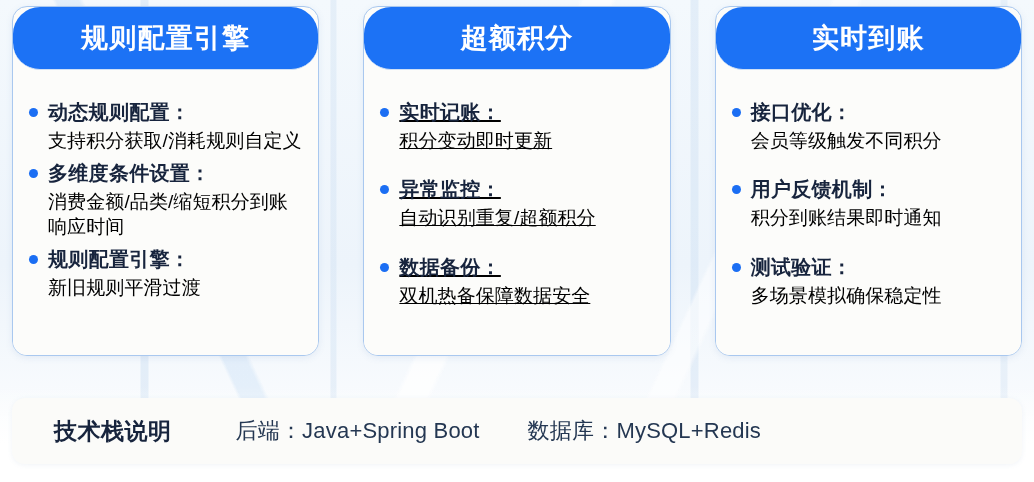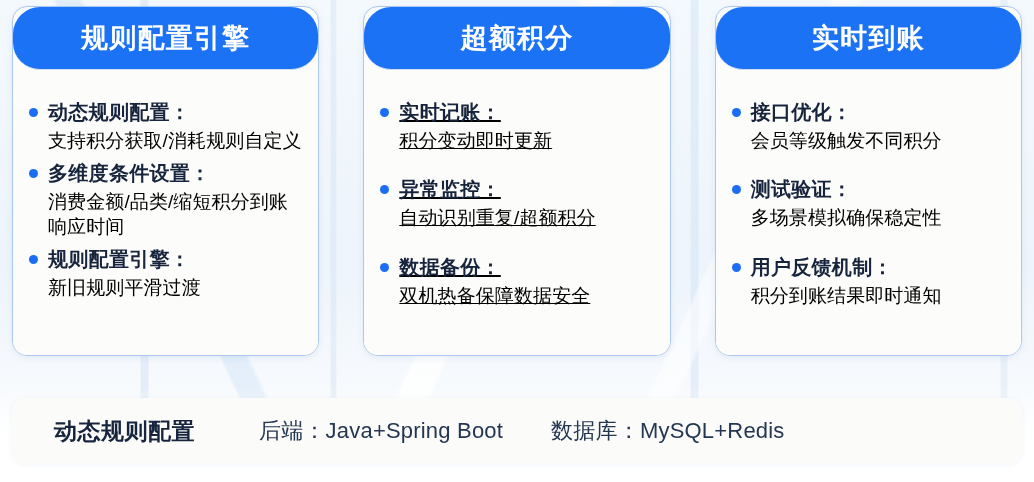--- a/index.html
+++ b/index.html
@@ -233,38 +233,38 @@
         <div class="feature">
           <div class="feature-title-row">
             <span class="bullet"></span>
             <span class="feature-title">接口优化：</span>
           </div>
           <div class="feature-desc">会员等级触发不同积分</div>
         </div>
         <div class="feature">
           <div class="feature-title-row">
             <span class="bullet"></span>
+            <span class="feature-title">用户反馈机制：</span>
+          </div>
+          <div class="feature-desc">积分到账结果即时通知</div>
+        </div>
+        <div class="feature">
+          <div class="feature-title-row">
+            <span class="bullet"></span>
             <span class="feature-title">测试验证：</span>
           </div>
           <div class="feature-desc">多场景模拟确保稳定性</div>
         </div>
-        <div class="feature">
-          <div class="feature-title-row">
-            <span class="bullet"></span>
-            <span class="feature-title">用户反馈机制：</span>
-          </div>
-          <div class="feature-desc">积分到账结果即时通知</div>
-        </div>
       </div>
     </div>
 
   </div>
 
   <div class="techbar">
-    <div class="techbar-label">动态规则配置</div>
+    <div class="techbar-label">技术栈说明</div>
     <div class="tech-items">
       <div class="tech-item">
         <span class="k">后端：</span><span class="v">Java+Spring Boot</span>
       </div>
       <div class="tech-item">
         <span class="k">数据库：</span><span class="v">MySQL+Redis</span>
       </div>
     </div>
   </div>
 

